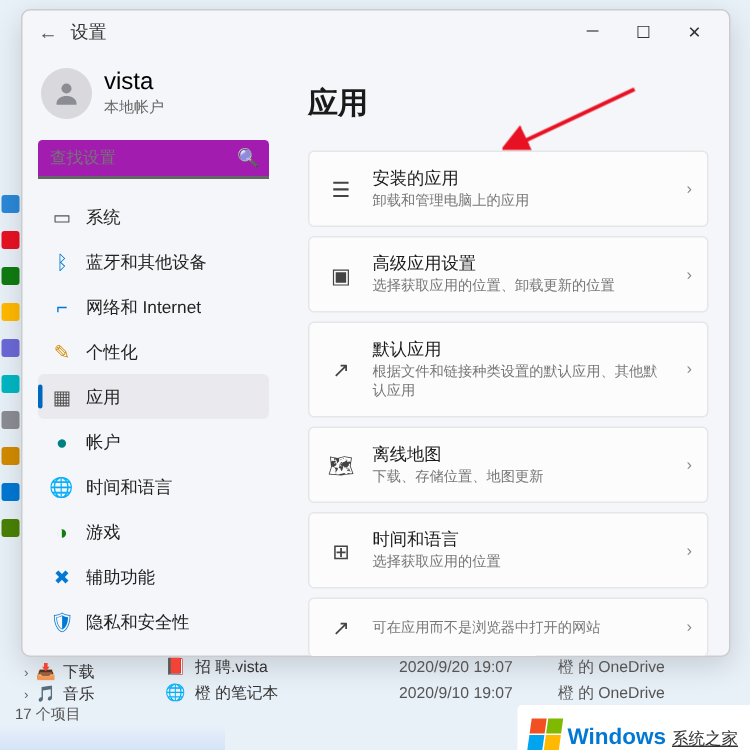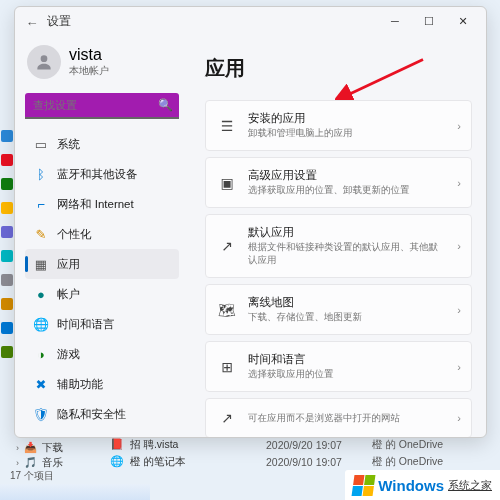--- a/index.html
+++ b/index.html
@@ -94,21 +94,21 @@
 .quick .qrow { display: flex; align-items: center; gap: 5px; height: 15px; }
 .quick .chv { font-size: 9px; color: #666; }
 
 .taskbar {
   position: absolute; left: 0; bottom: 0; width: 150px; height: 16px;
   background: linear-gradient(#e8f0fa, #d4e4f7);
 }
 
 .watermark {
   position: absolute; right: 0; bottom: 0; height: 30px;
-  display: flex; align-items: center; background: #fff;
+  display: flex; align-items: flex-end; background: #fff;
   padding: 0 8px; gap: 4px; border-top-left-radius: 3px;
 }
 .winlogo { display: grid; grid-template-columns: 10px 10px; grid-template-rows: 10px 10px; gap: 1px; transform: skewX(-8deg); }
 .winlogo span:nth-child(1){background:#f25022}.winlogo span:nth-child(2){background:#7fba00}
 .winlogo span:nth-child(3){background:#00a4ef}.winlogo span:nth-child(4){background:#ffb900}
 .watermark .wt1 { font-size: 15px; color: #0078d4; font-weight: 600; }
 .watermark .wt2 { font-size: 11px; color: #333; text-decoration: underline; }
 </style>
 </head>
 <body>

